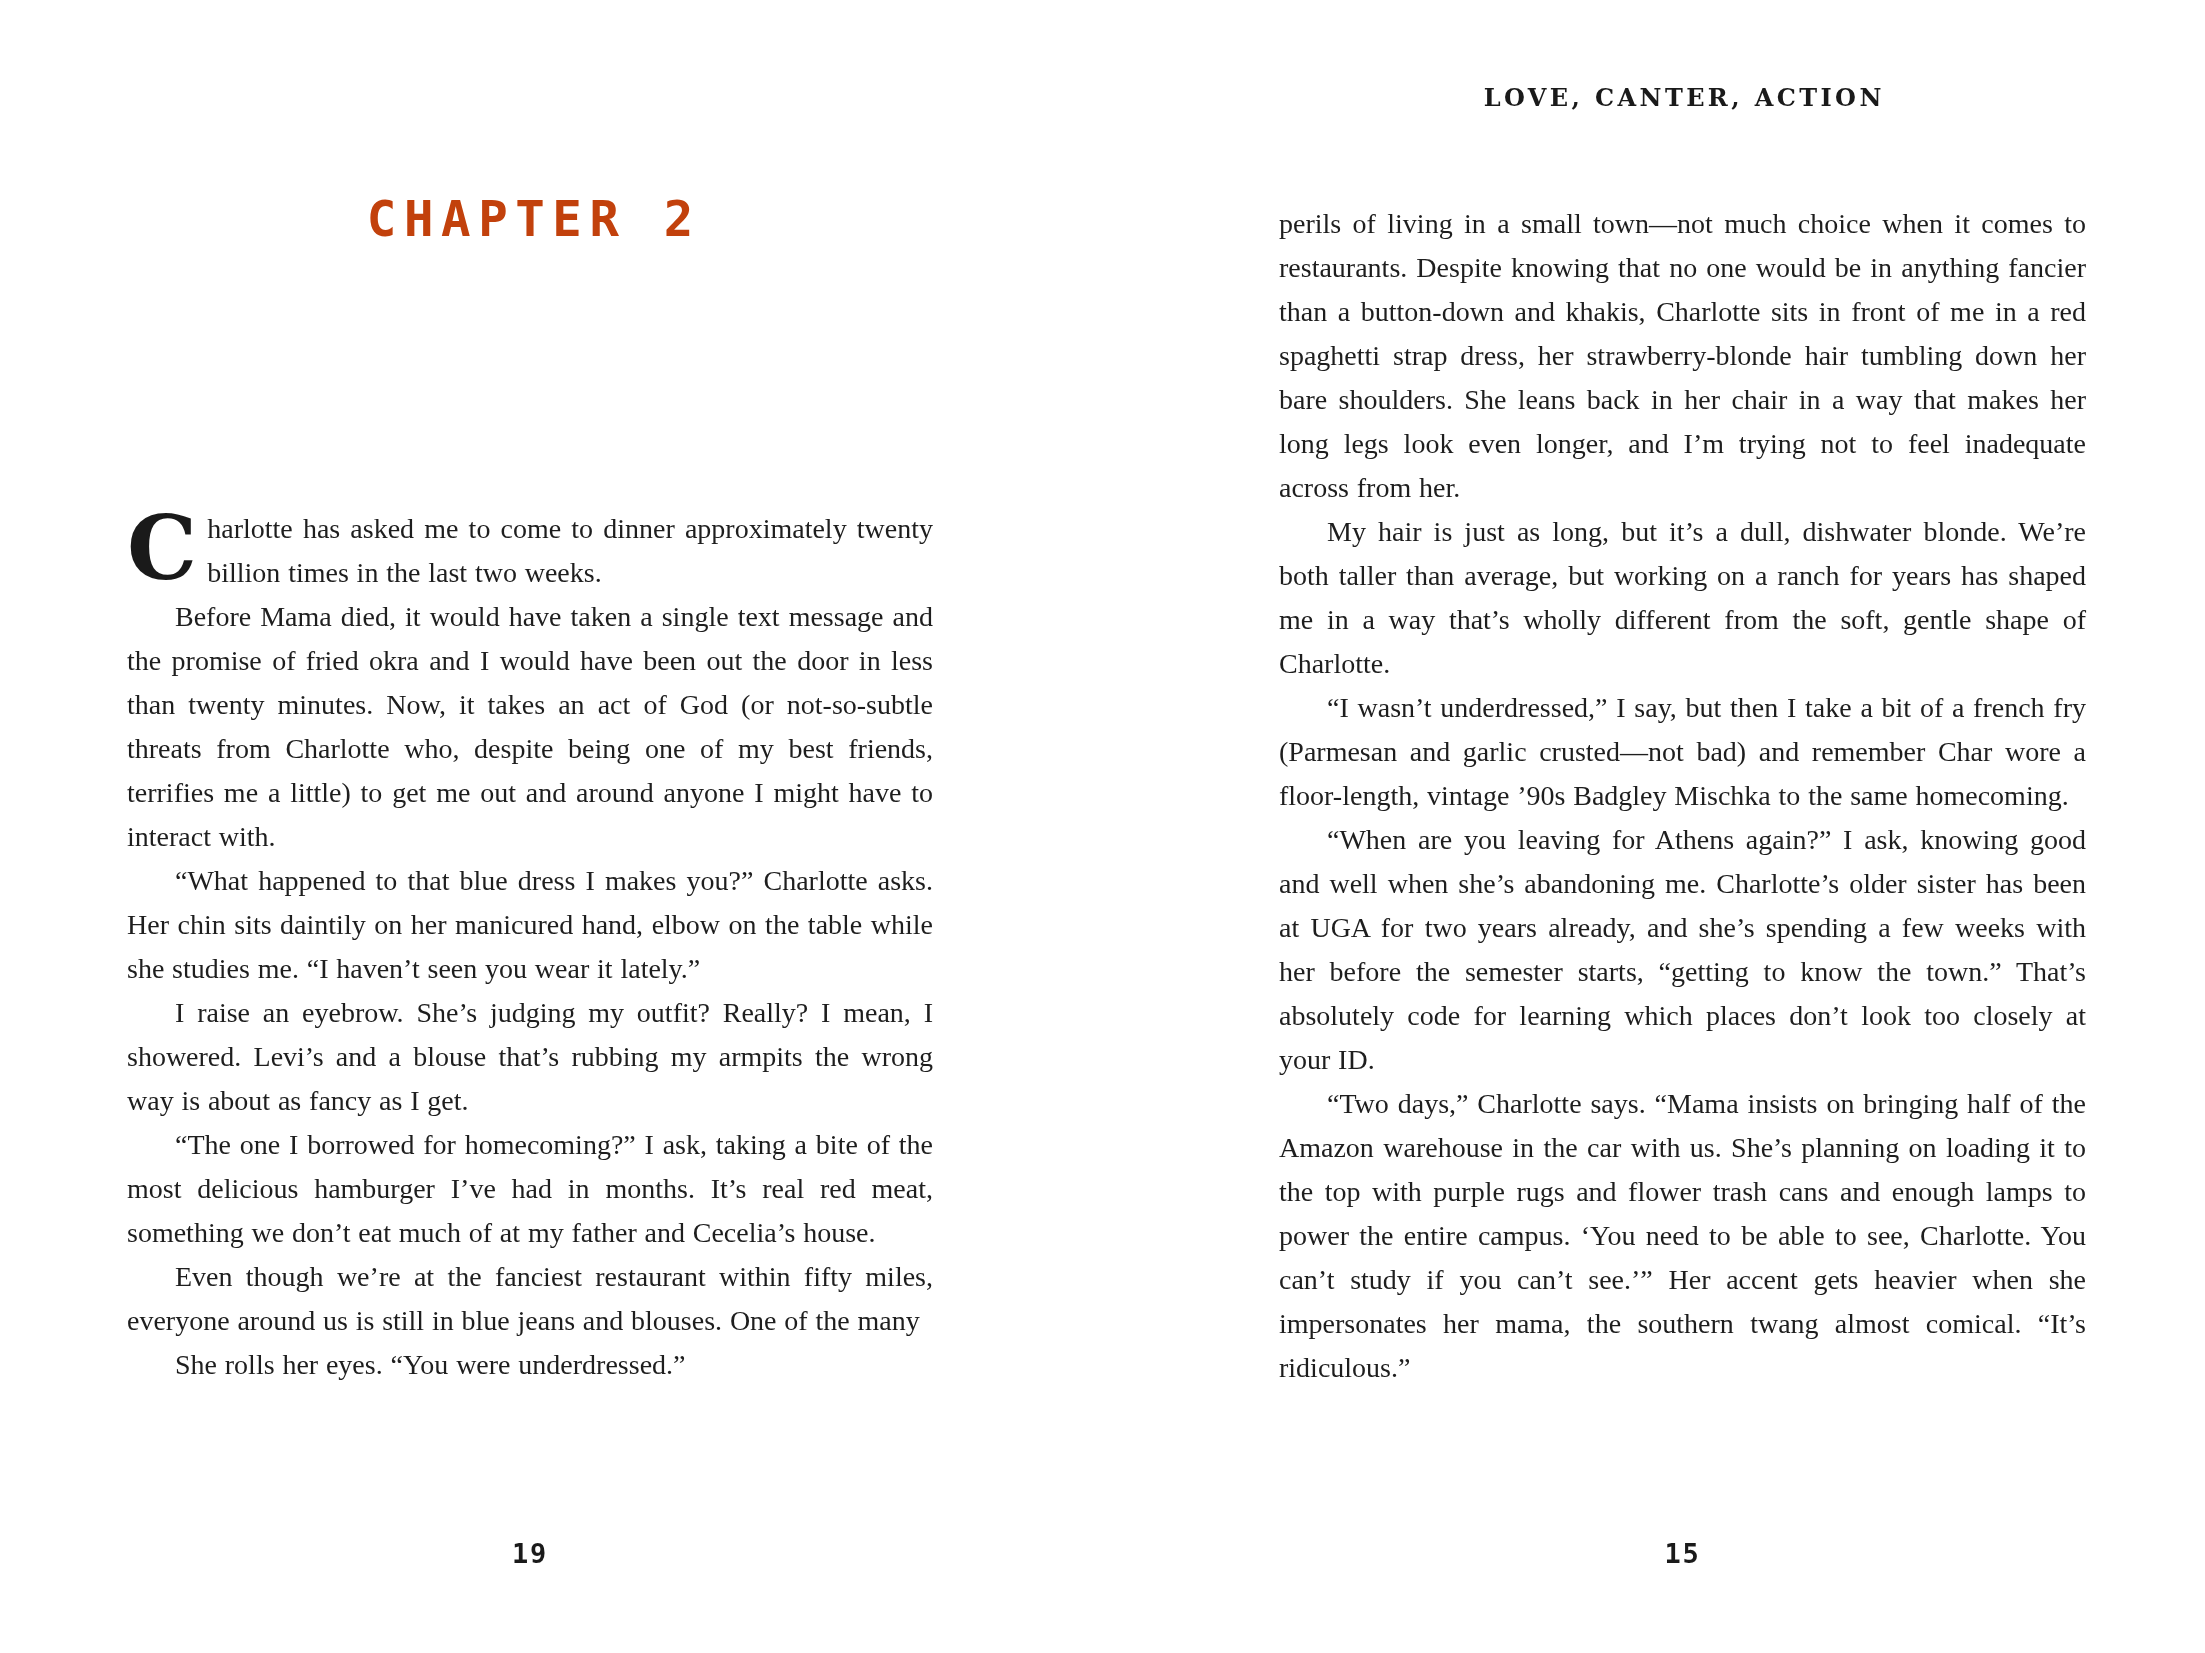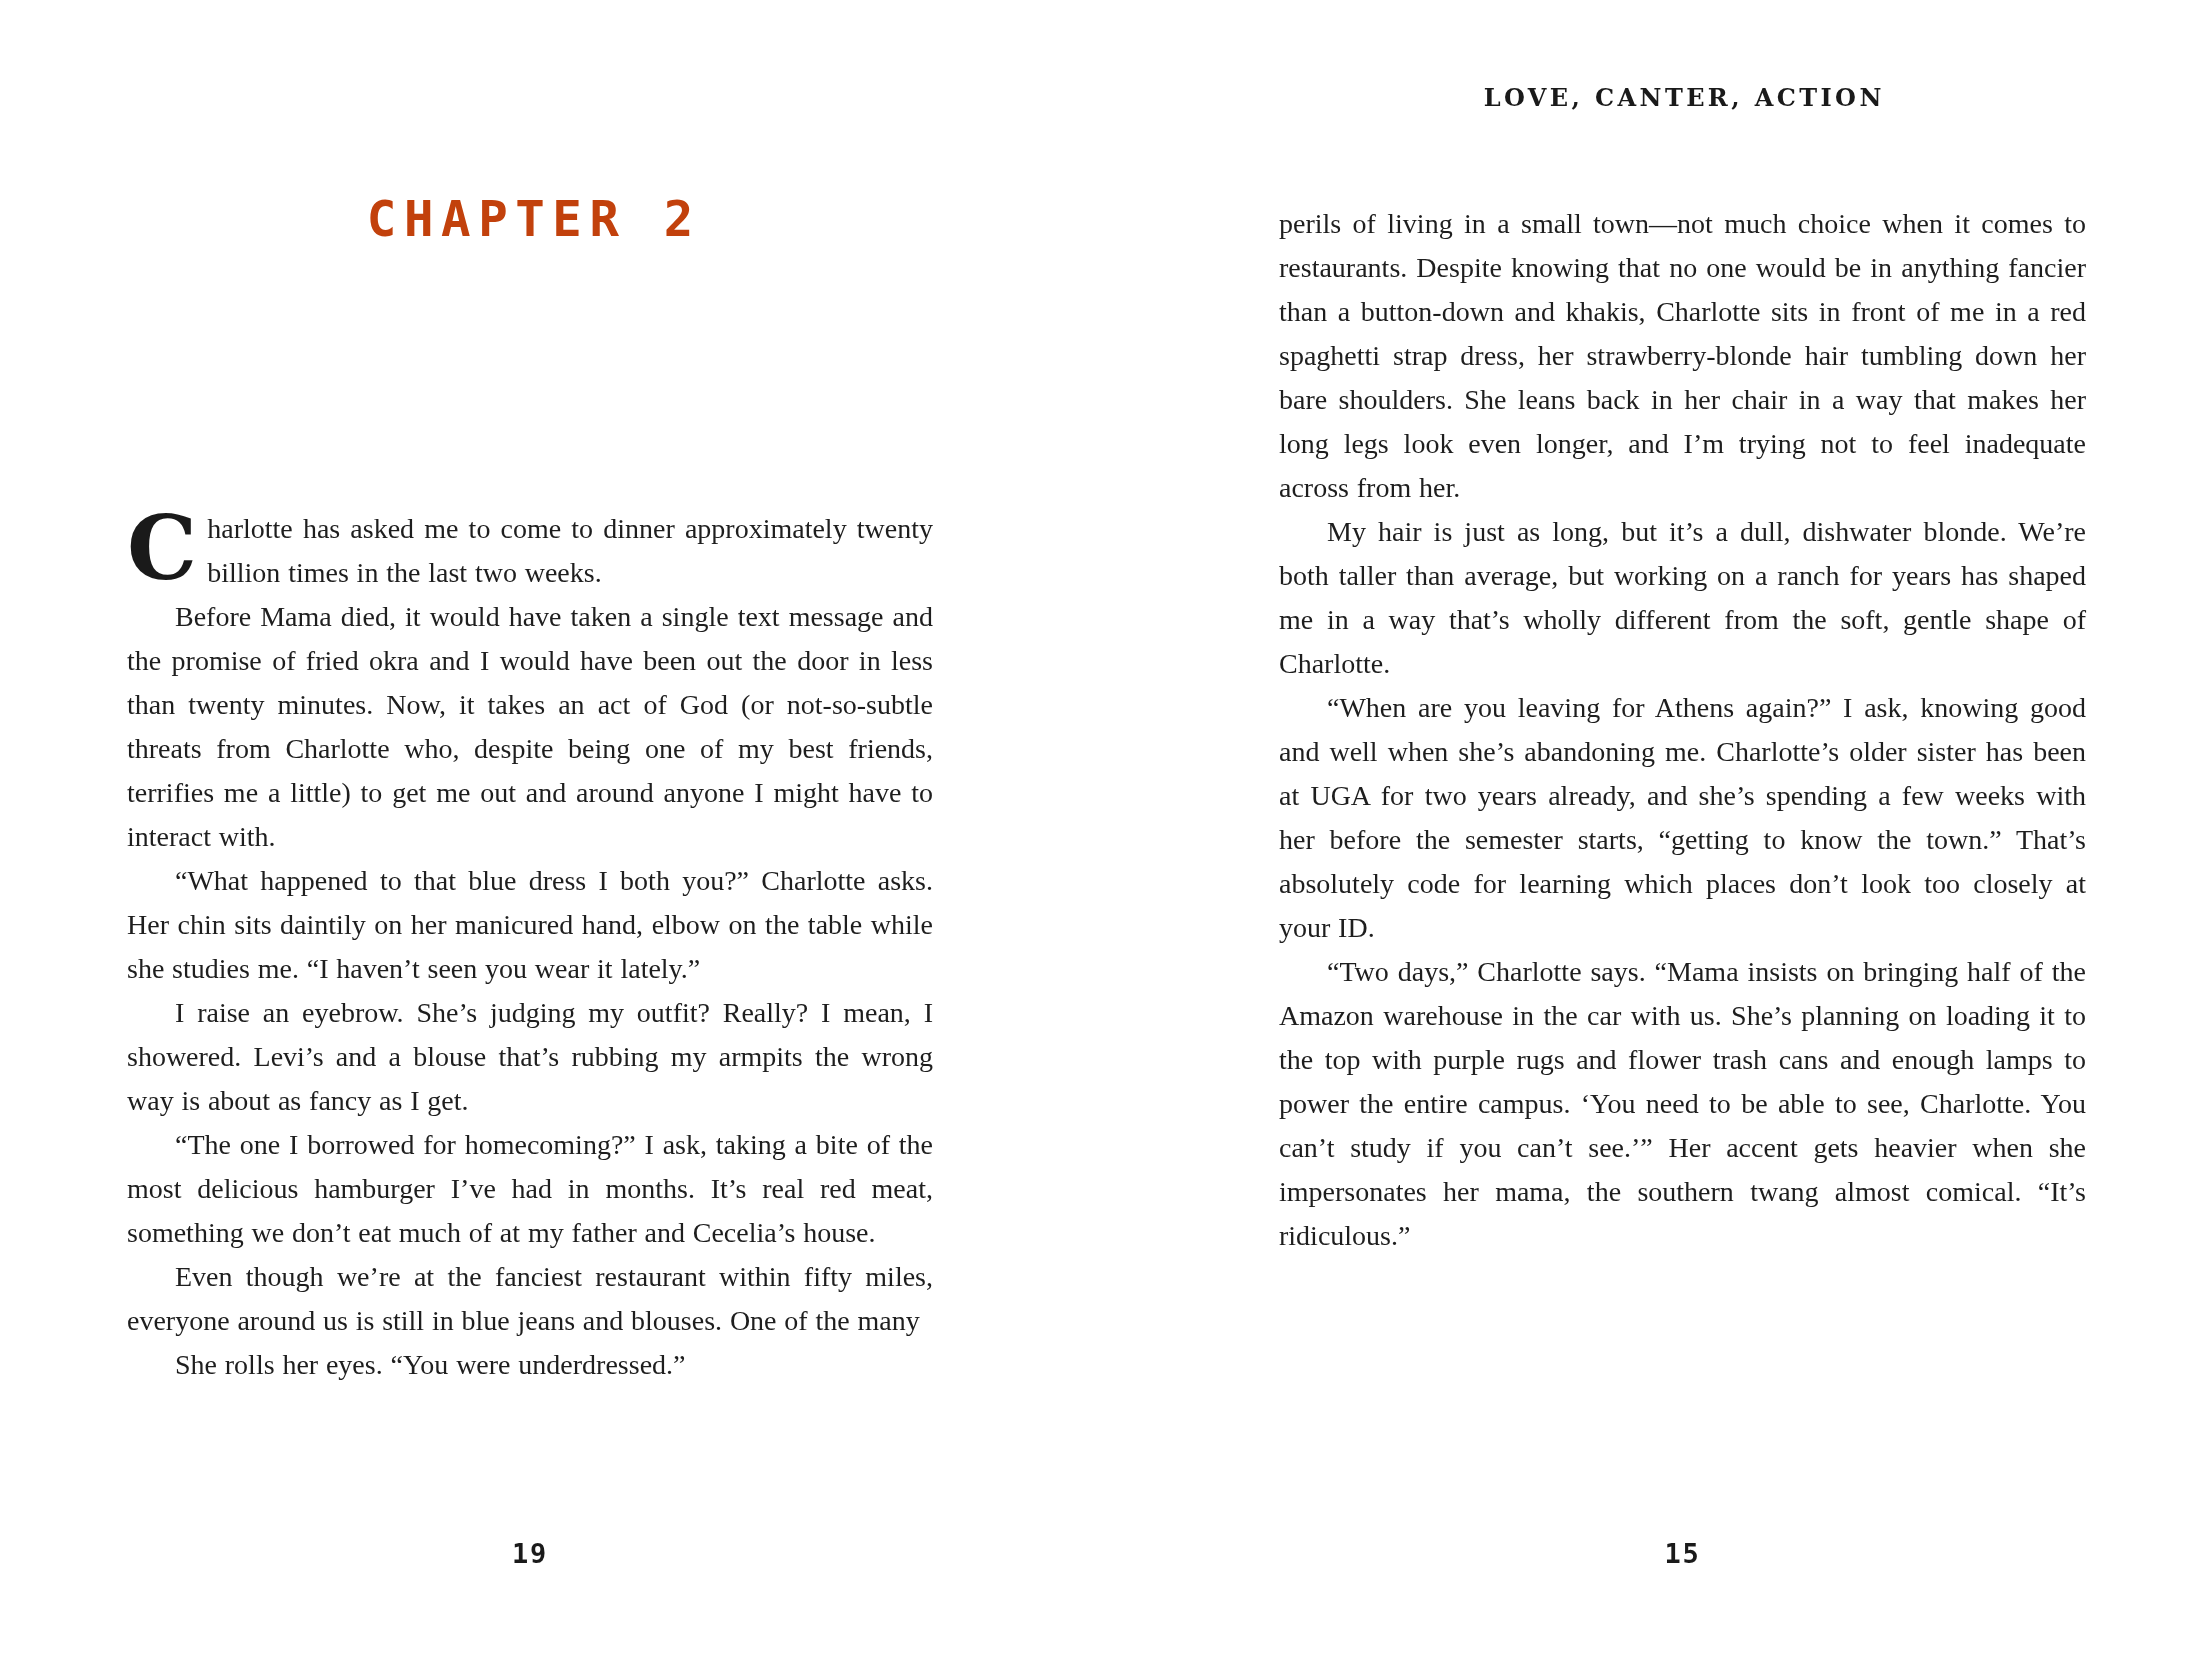--- a/index.html
+++ b/index.html
@@ -78,34 +78,35 @@
 </head>
 <body>
 
 <div class="spread">
 
   <section class="page left">
     <h1 class="chapter-heading">CHAPTER 2</h1>
     <div class="body-text">
         <p class="noindent"><span class="dropcap">C</span>harlotte has asked me to come to dinner approximately twenty billion times in the last two weeks.</p>
         <p>Before Mama died, it would have taken a single text message and the promise of fried okra and I would have been out the door in less than twenty minutes. Now, it takes an act of God (or not-so-subtle threats from Charlotte who, despite being one of my best friends, terrifies me a little) to get me out and around anyone I might have to interact with.</p>
-        <p>“What happened to that blue dress I both you?” Charlotte asks. Her chin sits daintily on her manicured hand, elbow on the table while she studies me. “I haven’t seen you wear it lately.”</p>
+        <p>“What happened to that blue dress I makes you?” Charlotte asks. Her chin sits daintily on her manicured hand, elbow on the table while she studies me. “I haven’t seen you wear it lately.”</p>
         <p>I raise an eyebrow. She’s judging my outfit? Really? I mean, I showered. Levi’s and a blouse that’s rubbing my armpits the wrong way is about as fancy as I get.</p>
         <p>“The one I borrowed for homecoming?” I ask, taking a bite of the most delicious hamburger I’ve had in months. It’s real red meat, something we don’t eat much of at my father and Cecelia’s house.</p>
         <p>Even though we’re at the fanciest restaurant within fifty miles, everyone around us is still in blue jeans and blouses. One of the many</p>
         <p>She rolls her eyes. “You were underdressed.”</p>
       </div>
     <div class="folio">19</div>
   </section>
 
   <section class="page right">
     <div class="running-head">LOVE, CANTER, ACTION</div>
     <div class="body-text">
         <p class="noindent">perils of living in a small town—not much choice when it comes to restaurants. Despite knowing that no one would be in anything fancier than a button-down and khakis, Charlotte sits in front of me in a red spaghetti strap dress, her strawberry-blonde hair tumbling down her bare shoulders. She leans back in her chair in a way that makes her long legs look even longer, and I’m trying not to feel inadequate across from her.</p>
         <p>My hair is just as long, but it’s a dull, dishwater blonde. We’re both taller than average, but working on a ranch for years has shaped me in a way that’s wholly different from the soft, gentle shape of Charlotte.</p>
+        <p>“I wasn’t underdressed,” I say, but then I take a bit of a french fry (Parmesan and garlic crusted—not bad) and remember Char wore a floor-length, vintage ’90s Badgley Mischka to the same homecoming.</p>
         <p>“When are you leaving for Athens again?” I ask, knowing good and well when she’s abandoning me. Charlotte’s older sister has been at UGA for two years already, and she’s spending a few weeks with her before the semester starts, “getting to know the town.” That’s absolutely code for learning which places don’t look too closely at your ID.</p>
         <p>“Two days,” Charlotte says. “Mama insists on bringing half of the Amazon warehouse in the car with us. She’s planning on loading it to the top with purple rugs and flower trash cans and enough lamps to power the entire campus. ‘You need to be able to see, Charlotte. You can’t study if you can’t see.’” Her accent gets heavier when she impersonates her mama, the southern twang almost comical. “It’s ridiculous.”</p>
       </div>
     <div class="folio">15</div>
   </section>
 
 </div>
 
 
 </body></html>

